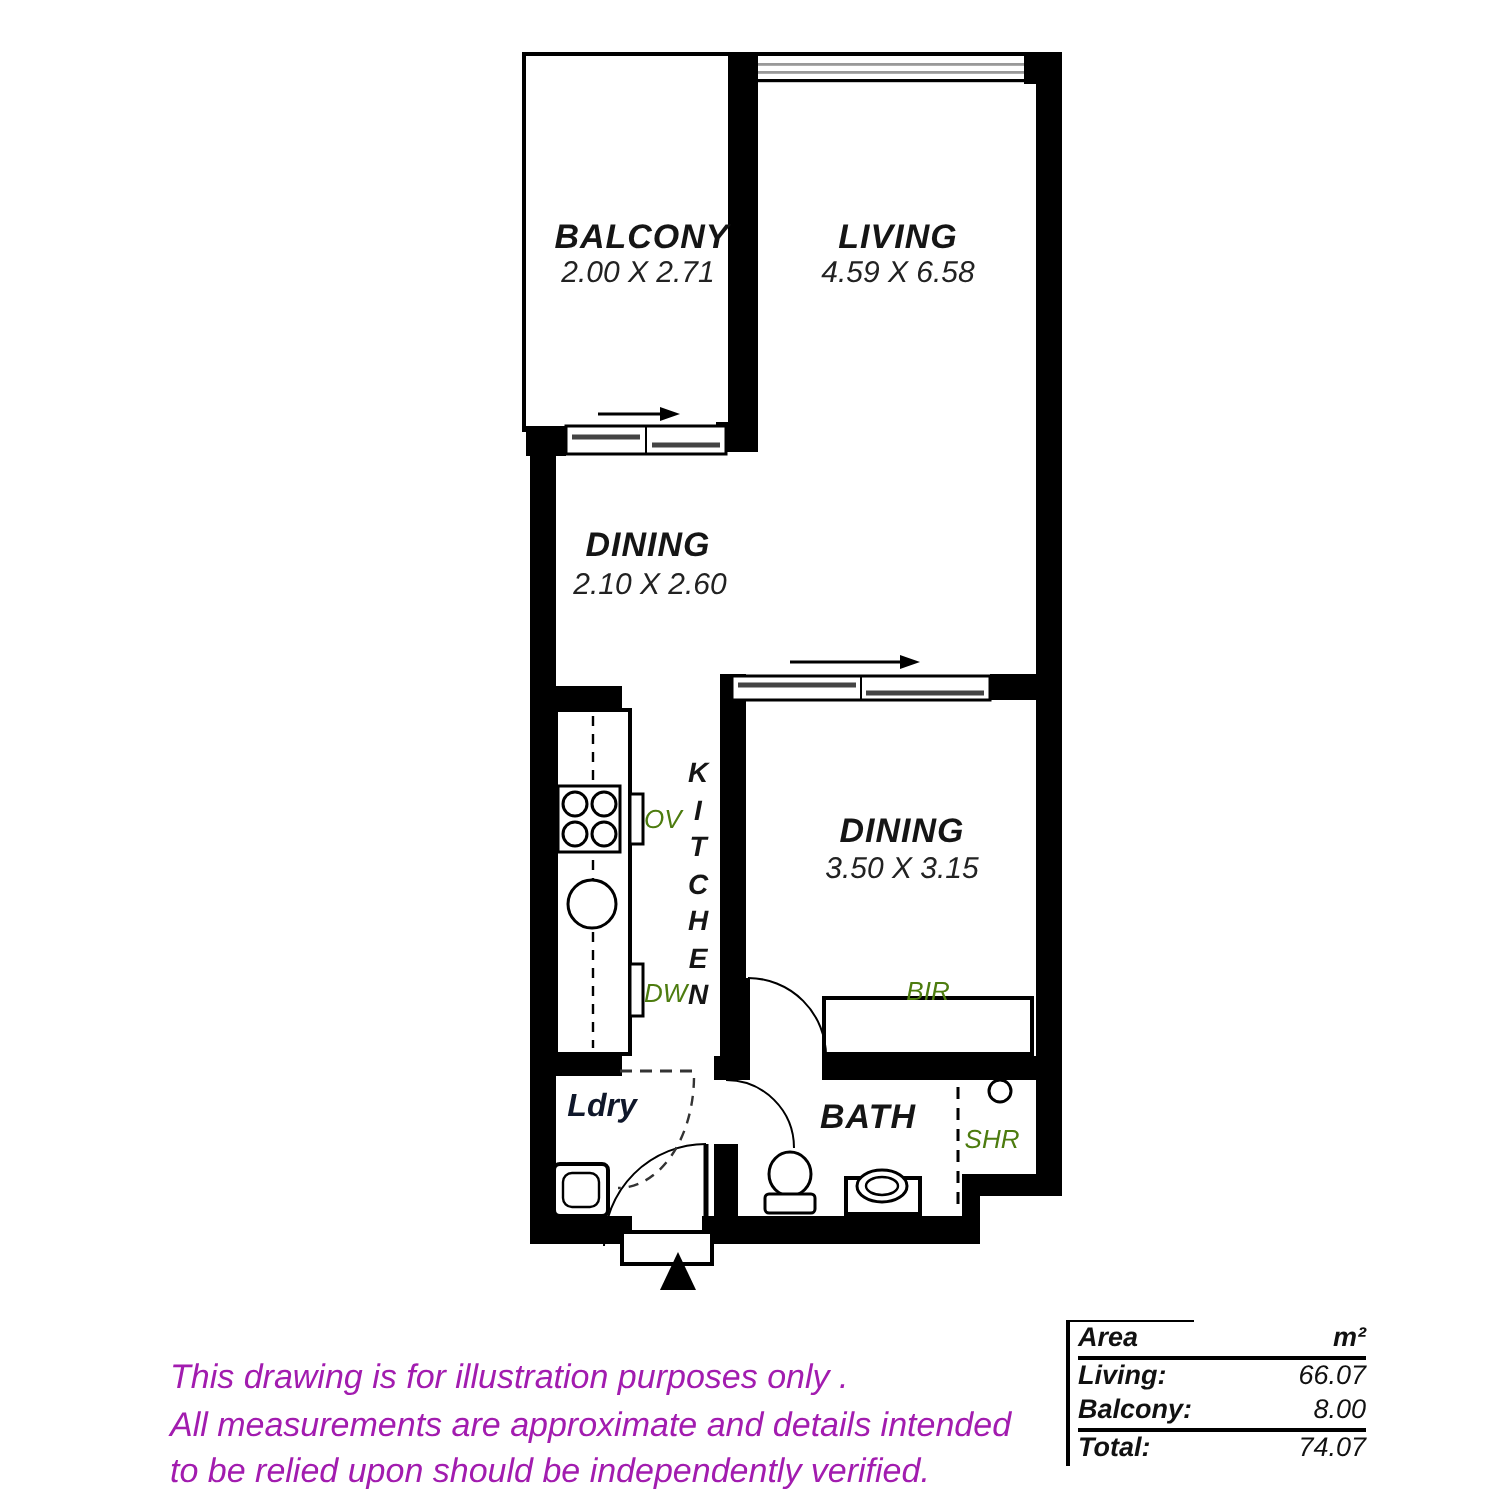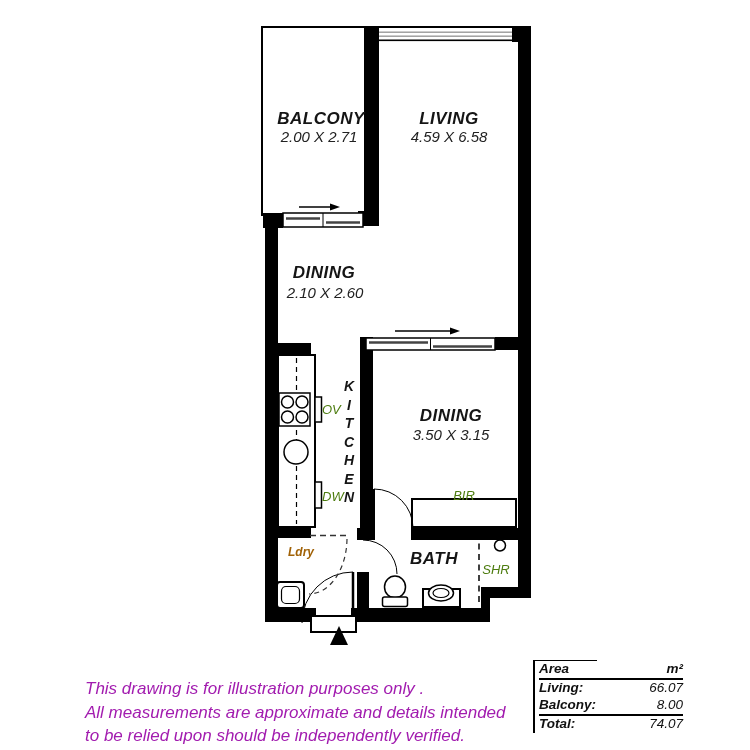--- a/index.html
+++ b/index.html
@@ -5,21 +5,21 @@
   html,body{margin:0;padding:0;background:#ffffff;}
   #canvas{
     position:relative;width:750px;height:750px;background:#ffffff;overflow:hidden;
     font-family:Liberation Sans, sans-serif;color:#111;margin-left:13px;
   }
   .abs{position:absolute;}
   .ctr{transform:translateX(-50%);white-space:nowrap;text-align:center;}
   .room-label{font-weight:bold;font-style:italic;font-size:17px;letter-spacing:.5px;color:#151515;}
   .room-dims{font-style:italic;font-size:15px;color:#222;}
   .small-label{font-style:italic;font-size:13px;color:#4d7c0f;}
-  .bold-small{font-weight:bold;font-style:italic;font-size:12px;color:#a16207;}
+  .bold-small{font-weight:bold;font-style:italic;font-size:16px;color:#0f172a;}
   .kitchen-letters{
     font-weight:bold;font-style:italic;font-size:14px;line-height:18.5px;
     color:#151515;text-align:center;white-space:pre-line;
   }
   
   .area-table{
     position:absolute;left:520px;top:661px;width:150px;
     border-left:2px solid #000;padding-left:4px;box-sizing:border-box;
     font-size:13.5px;font-style:italic;
   }

